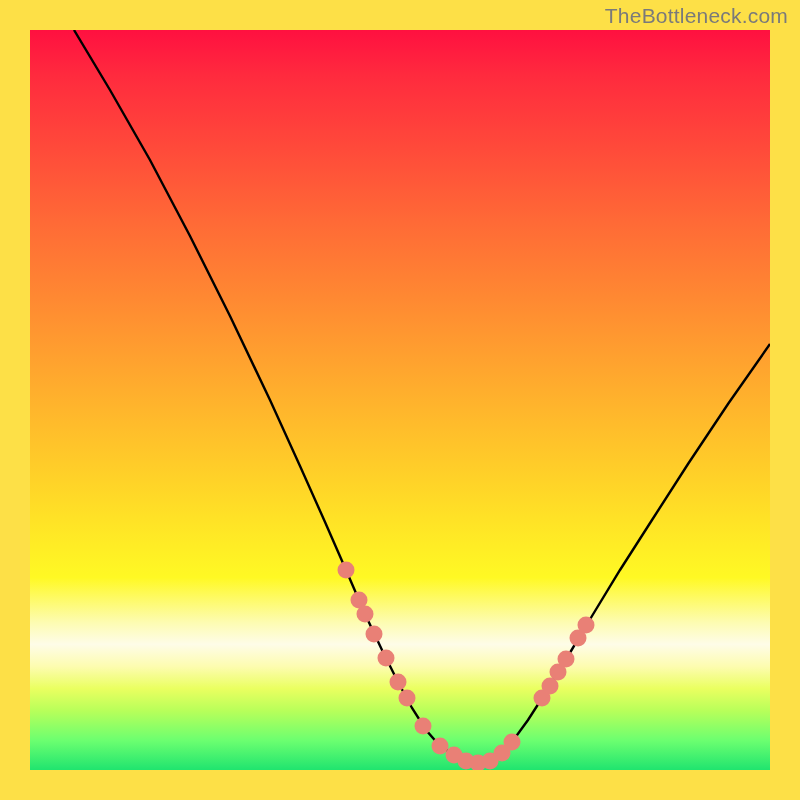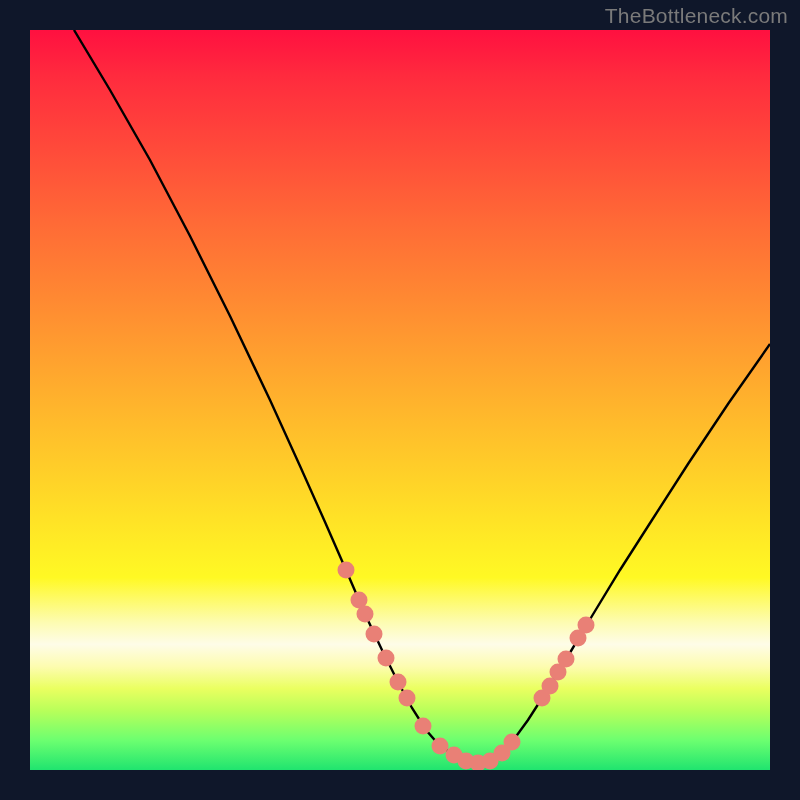--- a/index.html
+++ b/index.html
@@ -8,21 +8,21 @@
     width: 800px;
     height: 800px;
     overflow: hidden;
     background: #000;
     font-family: Arial, Helvetica, sans-serif;
   }
   .frame {
     position: relative;
     width: 800px;
     height: 800px;
-    background: #0f172a;
+    background: #fde047;
   }
   .plot-area {
     position: absolute;
     left: 30px;
     top: 30px;
     width: 740px;
     height: 740px;
     
     background: linear-gradient(
       to bottom,

